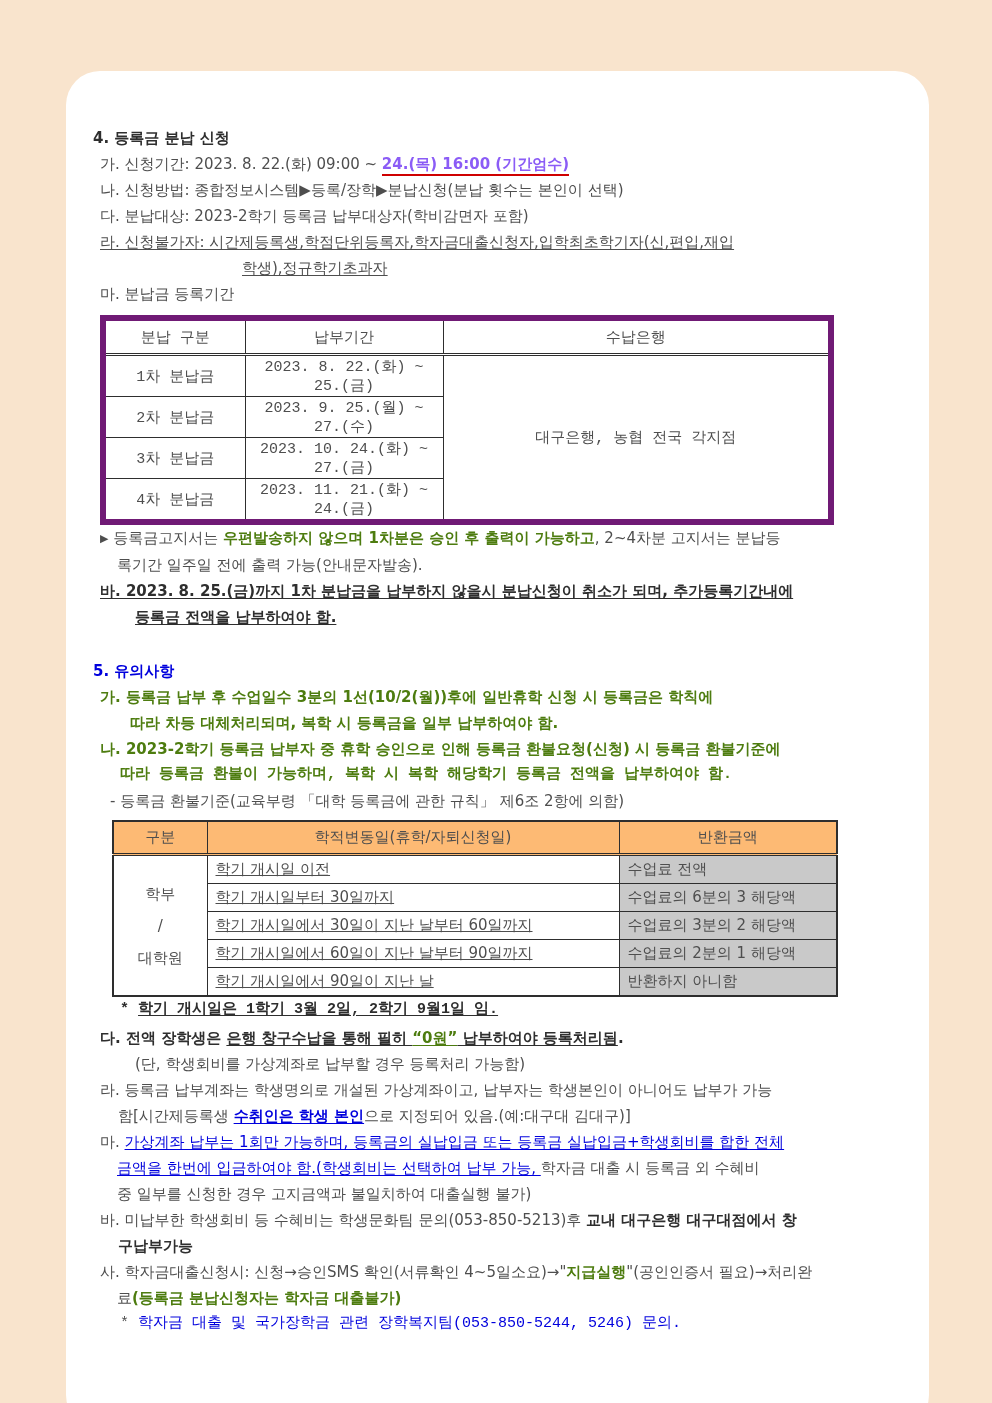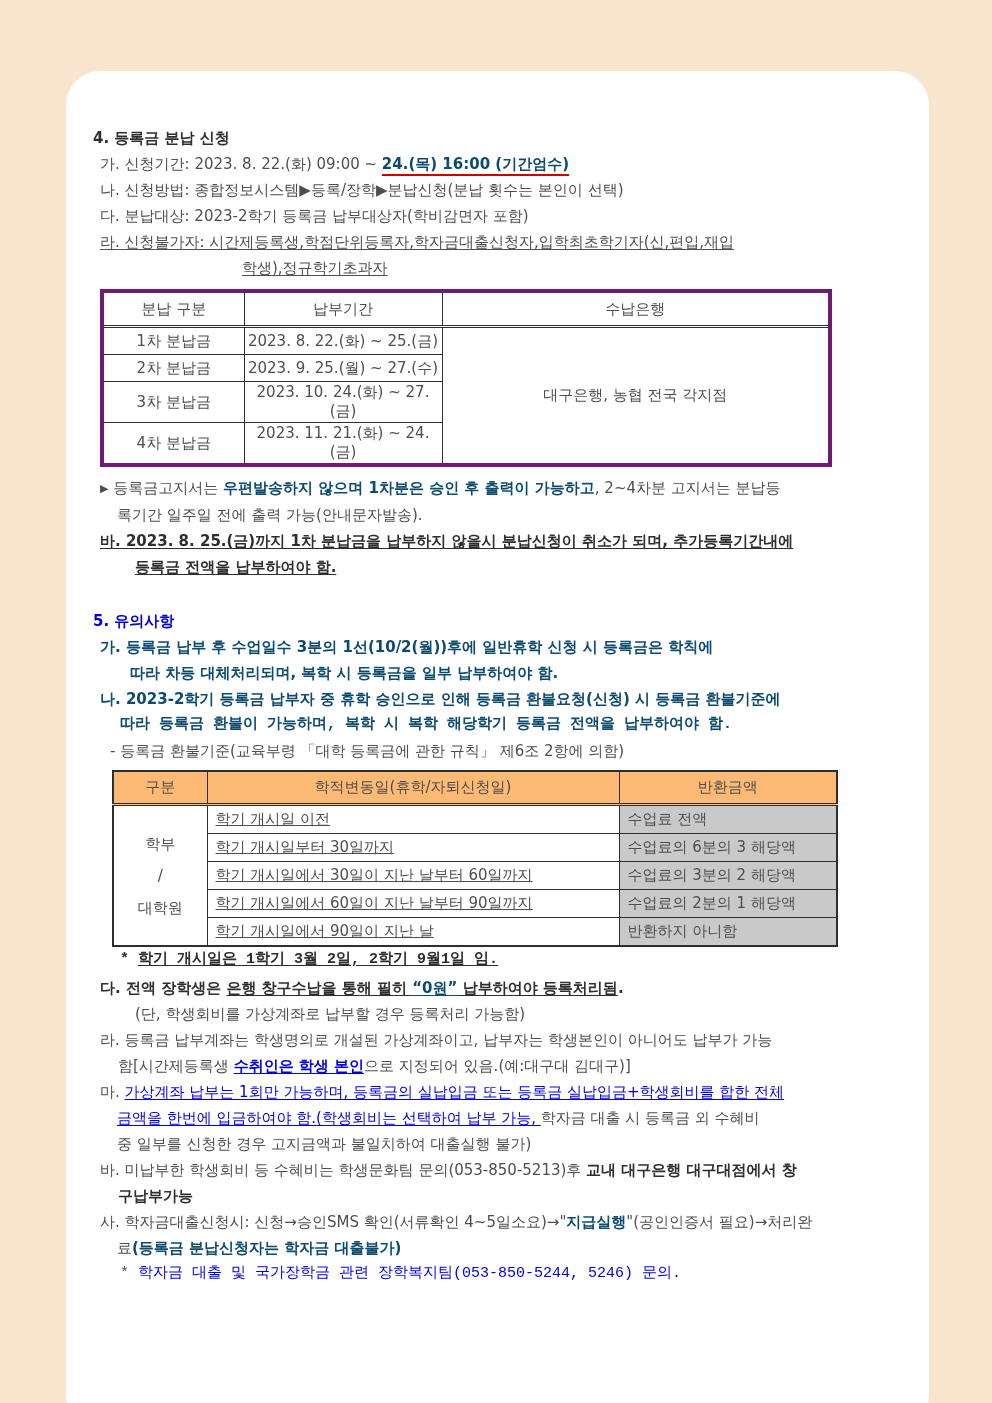--- a/index.html
+++ b/index.html
@@ -16,39 +16,39 @@
     border-radius: 34px;
     padding: 54px 26px 0 27px;
     overflow: hidden;
   }
   .line {
     font-size: 15px; line-height: 26px;
     color: #4e4e4e; white-space: nowrap;
   }
   .b  { font-weight: bold; }
   .dark { color: #2e2e2e; }
-  .red  { color: #0c4a6e; }
+  .red  { color: #4d7c0f; }
   .blue { color: #0000dd; }
   .u { text-decoration: underline; text-underline-offset: 2px; }
-  .deadline { color:#0c4a6e; font-weight:bold; border-bottom:2px solid #cf0000; padding-bottom:1px; }
+  .deadline { color:#8b5cf6; font-weight:bold; border-bottom:2px solid #cf0000; padding-bottom:1px; }
   .title4 { font-size:15px; }
   .ml7  { margin-left: 7px; }
   .ml17 { margin-left: 17px; }
   .ml24 { margin-left: 24px; }
   .ml25 { margin-left: 25px; }
   .ml27 { margin-left: 27px; font-family: Liberation Mono, monospace; }
   .ml37 { margin-left: 37px; }
   .ml42 { margin-left: 42px; }
   .ml149{ margin-left: 149px; }
   .gap-top16 { margin-top: 28px; }
   .gap-top20 { margin-top: 2px; }
   .tri { font-size: 11px; vertical-align: 1px; }
 
   table { border-collapse: collapse; font-size: 15px; color:#4e4e4e; table-layout: fixed; }
-  .t1 { margin: 8px 0 8px 7px; border: 4px solid #701a75; }
+  .t1 { margin: 8px 0 0 7px; border: 6px solid #701a75; font-family: Liberation Mono, monospace; }
   .t1 th { height: 30px; font-weight: normal; border: 1px solid #2e2e2e;
            border-bottom: 3px double #2e2e2e; text-align: center; }
   .t1 td { height: 24px; border: 1px solid #2e2e2e; text-align: center; }
 
   .t2 { margin: 6px 0 0 19px; border: 2px solid #2e2e2e; }
   .t2 th { height: 29px; font-weight: normal; border: 1px solid #2e2e2e;
            border-bottom: 3px double #2e2e2e; background: #fdba74; text-align: center; }
   .t2 td { height: 25px; border: 1px solid #2e2e2e; }
   .t2 td.when   { text-align: left; padding-left: 8px; text-decoration: underline; }
   .t2 td.amount { text-align: left; padding-left: 8px; background: #c9c9c9; }
@@ -61,20 +61,21 @@
 <div class="panel">
 
   <div class="line b dark title4">4. 등록금 분납 신청</div>
 
   <div class="line ml7"><span>가.</span> <span>신청기간: 2023. 8. 22.(화) 09:00 ~ </span><span class="deadline">24.(목) 16:00 (기간엄수)</span></div>
 
   <div class="line ml7">나. 신청방법: 종합정보시스템▶등록/장학▶분납신청(분납 횟수는 본인이 선택)</div>
   <div class="line ml7">다. 분납대상: 2023-2학기 등록금 납부대상자(학비감면자 포함)</div>
   <div class="line ml7 u">라. 신청불가자: 시간제등록생,학점단위등록자,학자금대출신청자,입학최초학기자(신,편입,재입</div>
   <div class="line ml149 u">학생),정규학기초과자</div>
+  <div class="line ml7">마. 분납금 등록기간</div>
 
   <table class="t1">
     <colgroup>
         <col style="width:142px">
         <col style="width:198px">
         <col style="width:388px">
       </colgroup>
     <thead>
       <tr>
         <th>분납 구분</th>

